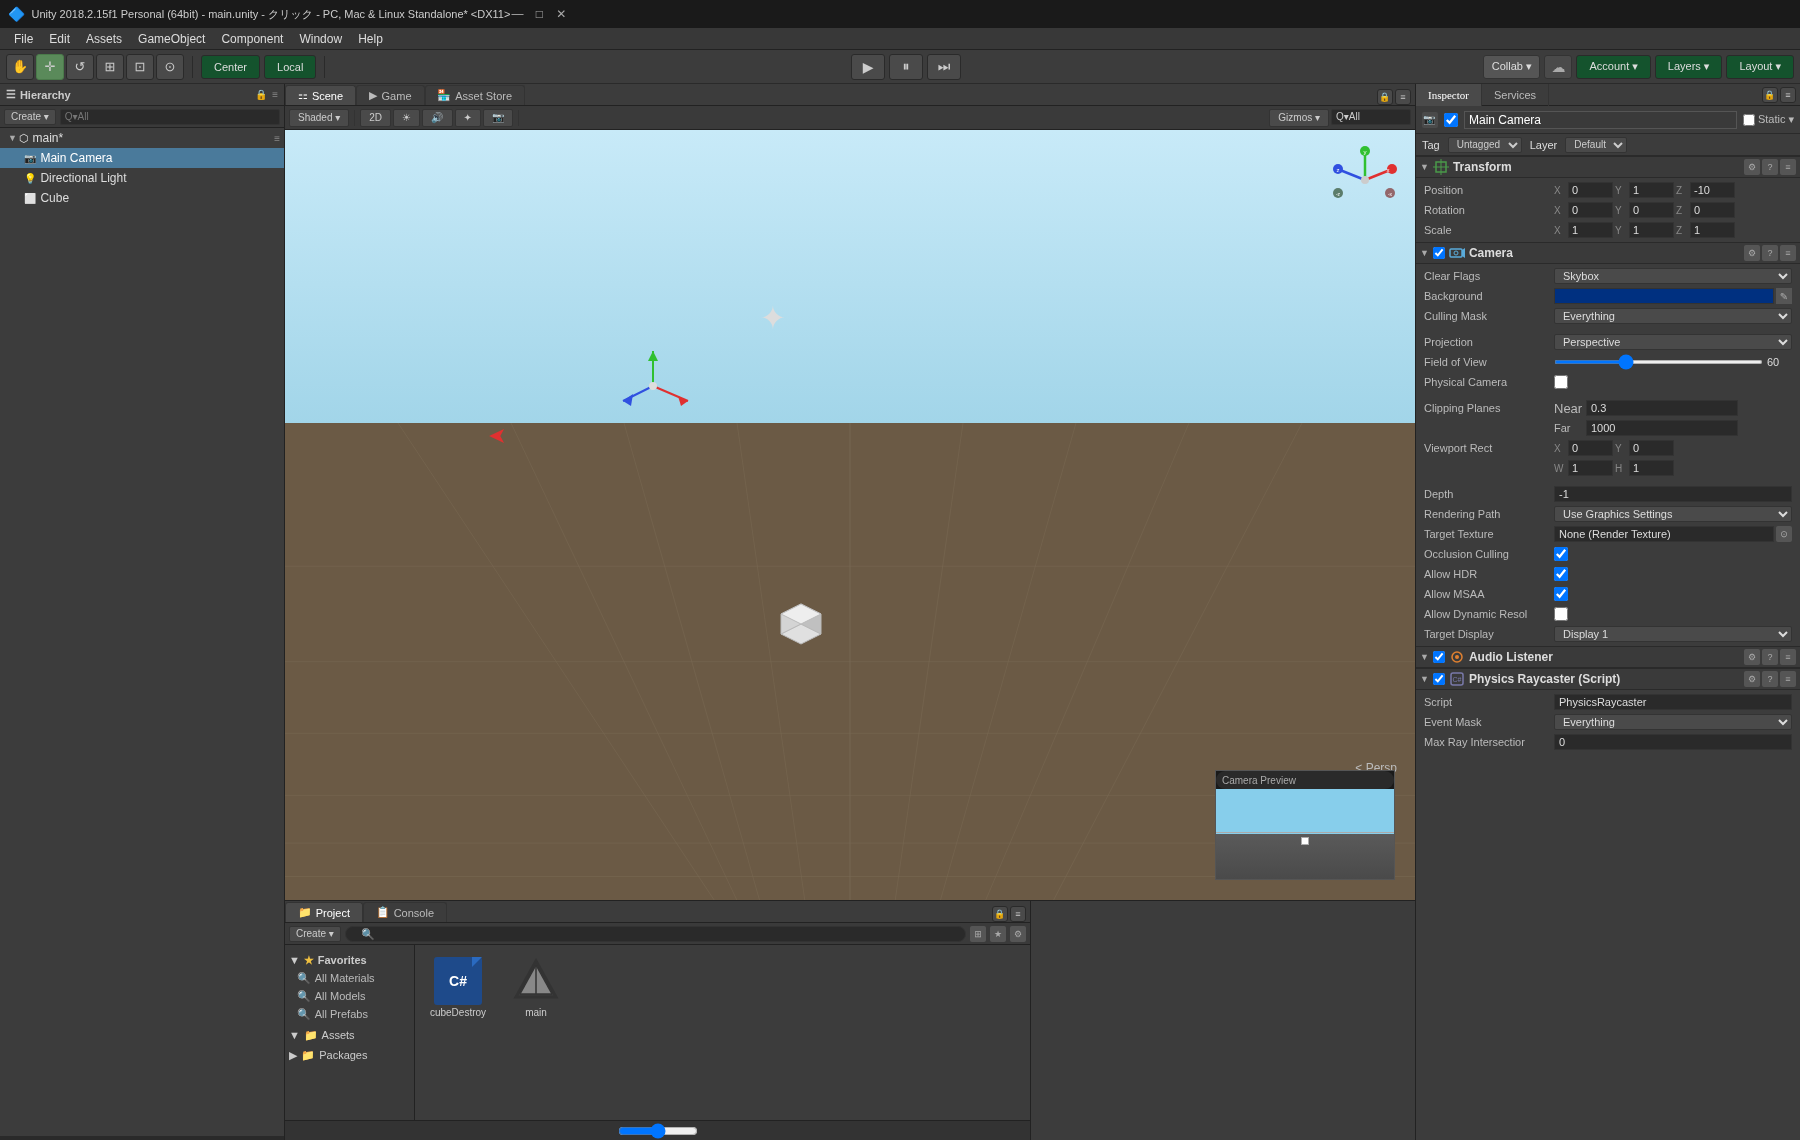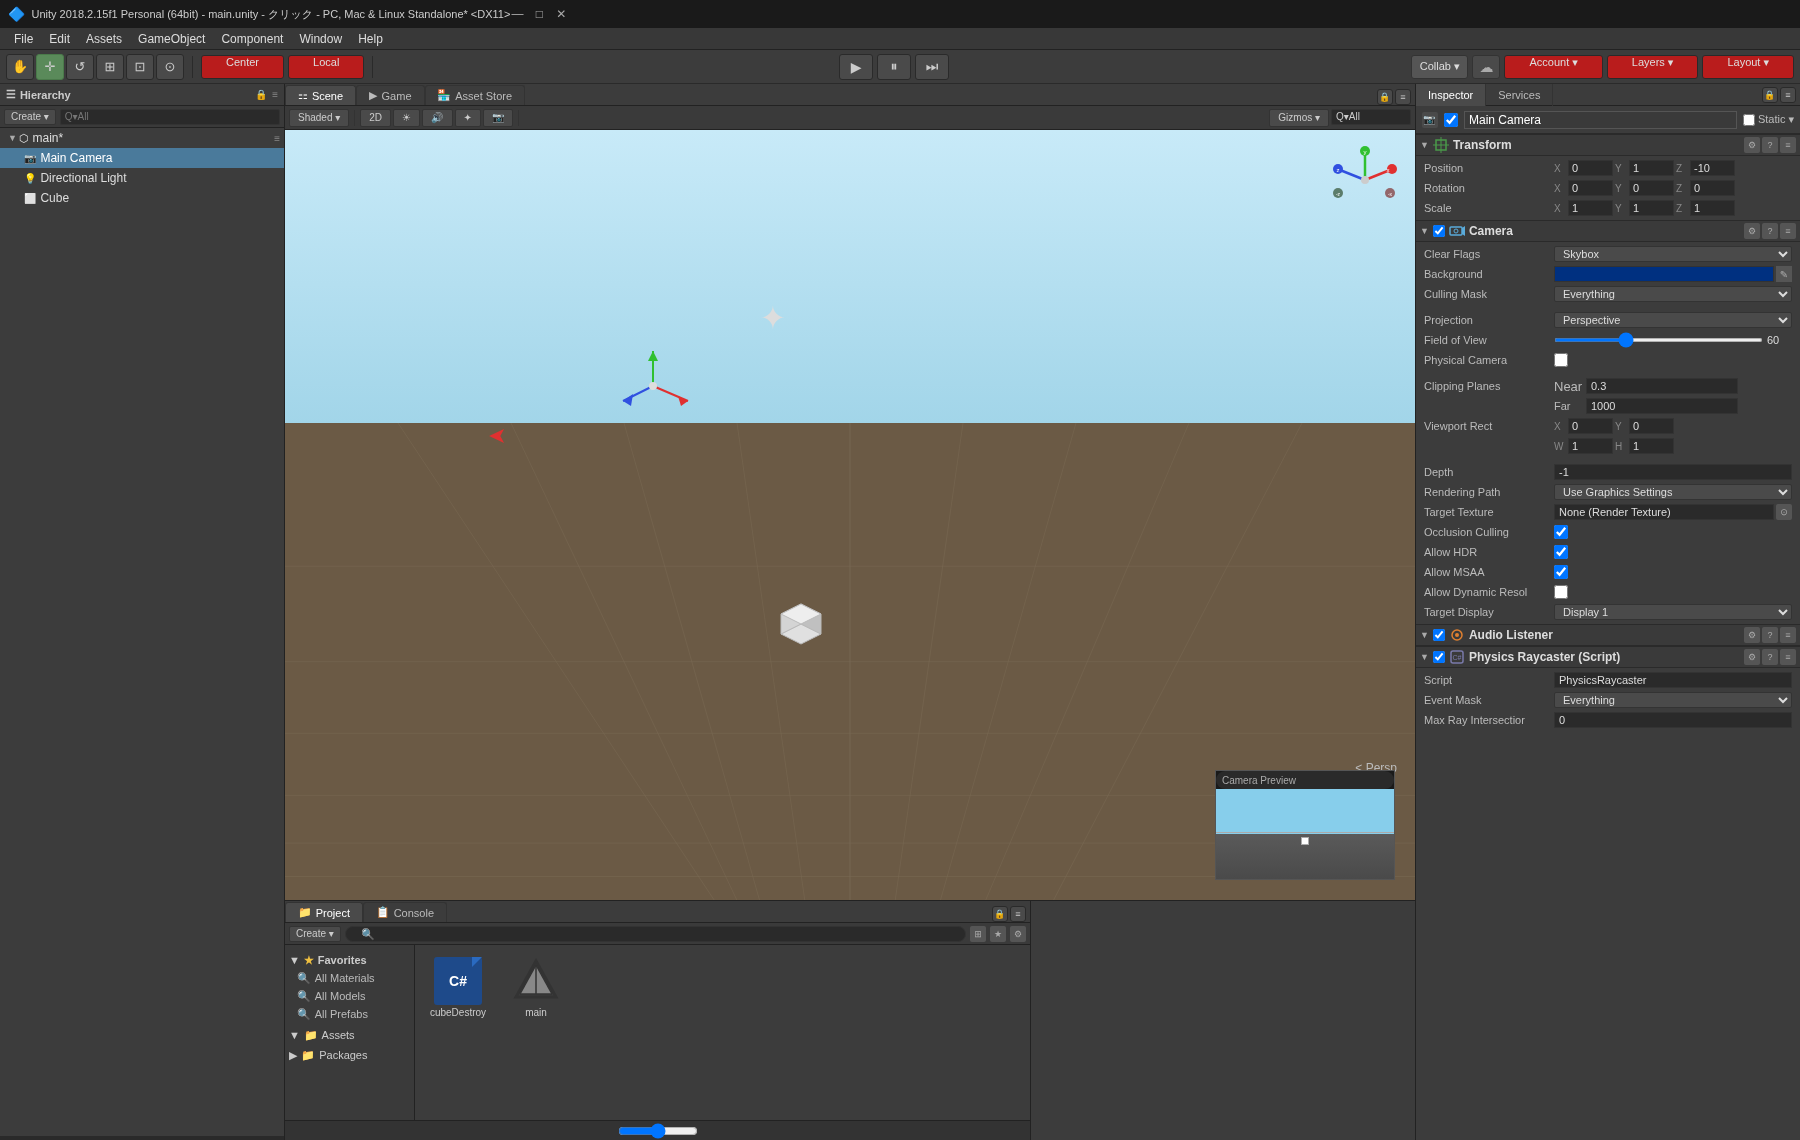--- a/index.html
+++ b/index.html
@@ -66,25 +66,25 @@
       color: #ccc;
       font-size: 13px;
     }
     .tool-btn.active { background: #5a8a5a; border-color: #4a7a4a; }
     .toolbar-sep { width: 1px; height: 22px; background: #2a2a2a; margin: 0 4px; }
     .toolbar-group { display: flex; gap: 2px; }
     .center-toolbar { flex: 1; display: flex; justify-content: center; align-items: center; gap: 4px; }
     .right-toolbar { display: flex; align-items: center; gap: 4px; }
     .dropdown-btn {
       height: 24px;
-      background: #b91c1c;
+      background: #14532d;
       border: 1px solid #2a2a2a;
       border-radius: 3px;
-      display: flex; align-items: flex-start;
-      padding: 0 24px;
+      display: flex; align-items: center;
+      padding: 0 12px;
       cursor: pointer;
       color: #ddd;
       font-size: 11px;
       gap: 4px;
     }
     .play-btn {
       width: 34px; height: 26px;
       background: #4a4a4a;
       border: 1px solid #2a2a2a;
       border-radius: 3px;
@@ -279,21 +279,21 @@
     }
     .inspector-tab {
       padding: 0 12px;
       height: 22px;
       display: flex; align-items: center;
       font-size: 11px;
       cursor: pointer;
       color: #bbb;
       border-right: 1px solid #333;
     }
-    .inspector-tab.active { background: #4a4a4a; color: #fff; }
+    .inspector-tab.active { background: #4a4a4a; color: #fff; font-family: Liberation Serif, serif; }
 
     .inspector-content {
       flex: 1;
       overflow-y: auto;
       padding-bottom: 4px;
     }
     .inspector-content::-webkit-scrollbar { width: 8px; }
     .inspector-content::-webkit-scrollbar-track { background: #333; }
     .inspector-content::-webkit-scrollbar-thumb { background: #555; border-radius: 4px; }
 
@@ -998,20 +998,30 @@
           <span style="font-size:10px;">📷</span>
         </div>
         <input type="checkbox" class="go-checkbox" checked="" style="">
         <input class="go-name-input" type="text" value="Main Camera" style="">
         <div class="static-toggle">
           <input type="checkbox" style="width: 12px; height: 12px;">
           <span>Static ▾</span>
         </div>
       </div>
 
+      <div class="go-tag-layer">
+        <span>Tag</span>
+        <select class="tag-dropdown">
+          <option>Untagged</option>
+        </select>
+        <span>Layer</span>
+        <select class="layer-dropdown">
+          <option>Default</option>
+        </select>
+      </div>
 
       <div class="component-header">
         <span class="component-arrow">▼</span>
         <svg width="16" height="16" viewBox="0 0 16 16">
           <rect x="3" y="3" width="10" height="10" fill="none" stroke="#4a9a4a" stroke-width="1.5"></rect>
           <line x1="8" y1="0" x2="8" y2="16" stroke="#4a9a4a" stroke-width="1"></line>
           <line x1="0" y1="8" x2="16" y2="8" stroke="#4a9a4a" stroke-width="1"></line>
         </svg>
         <span class="component-name">Transform</span>
         <div class="component-btns">

